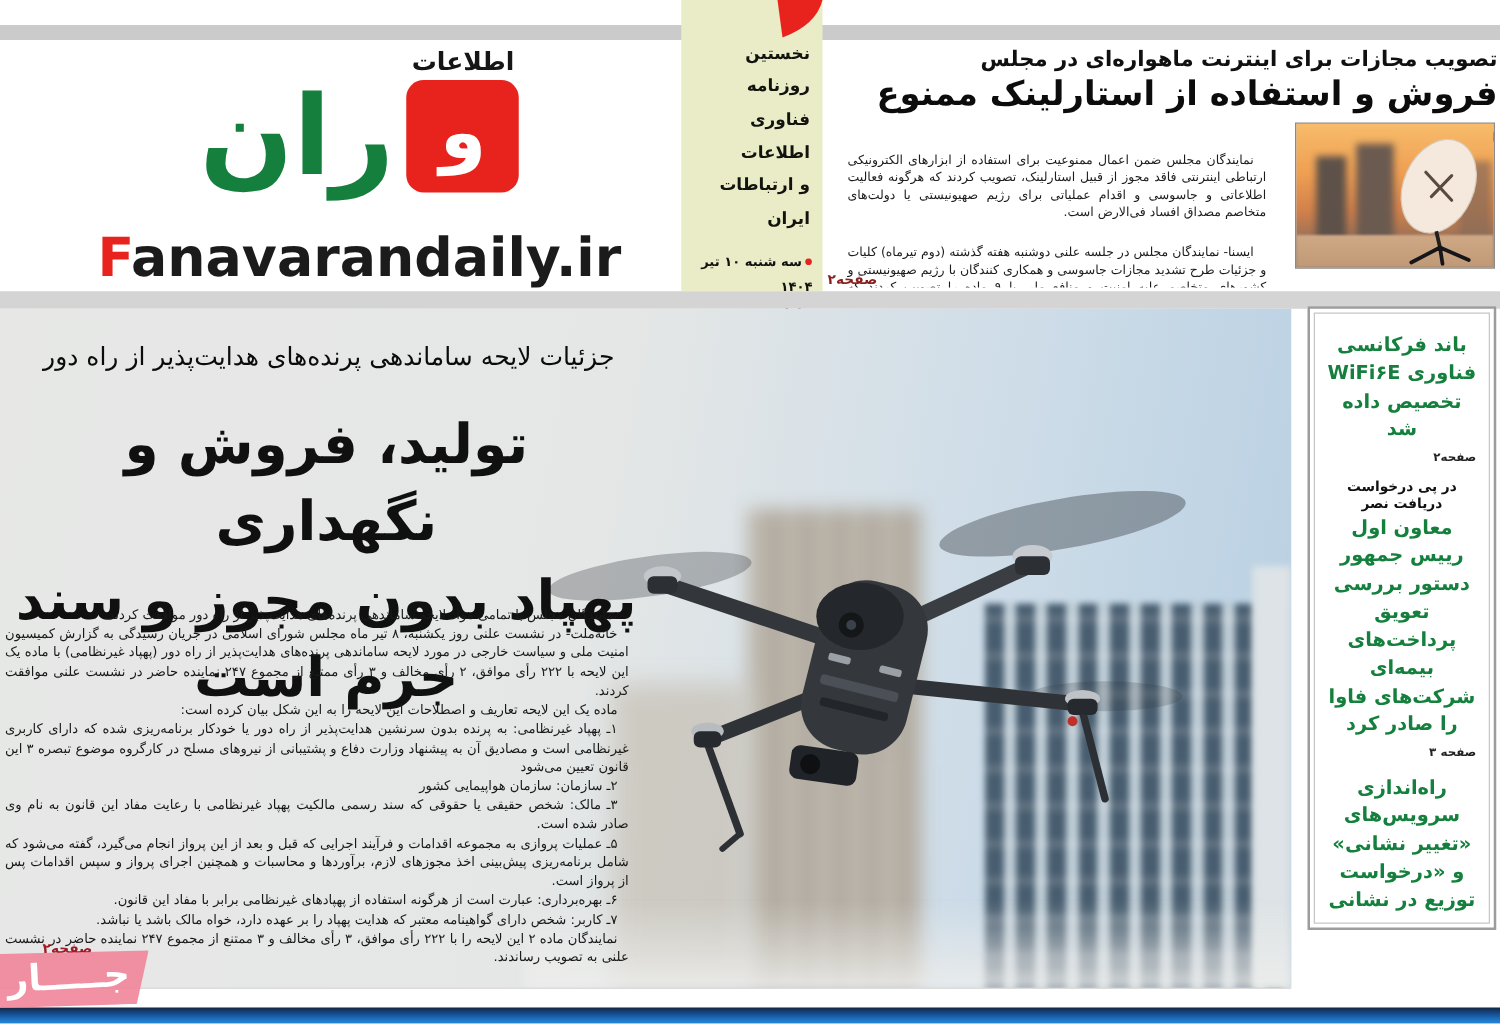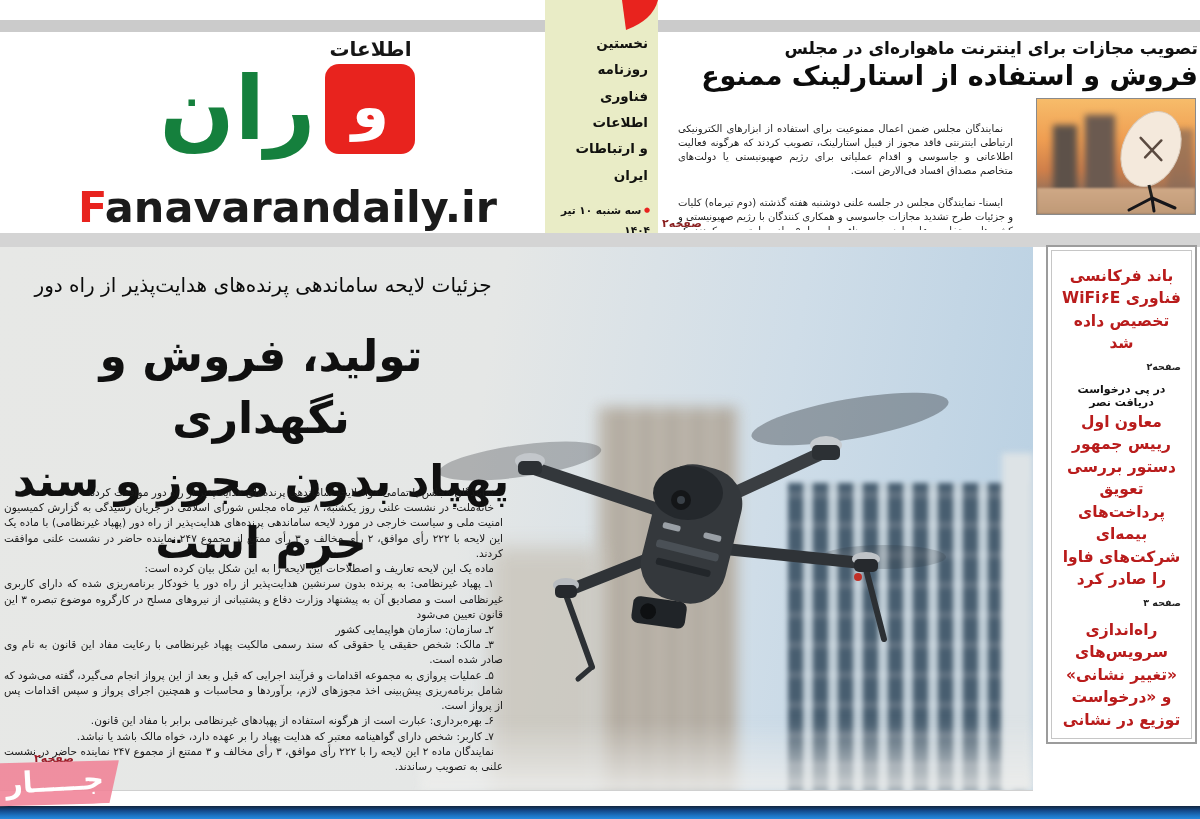--- a/index.html
+++ b/index.html
@@ -97,21 +97,21 @@
             clip-path:polygon(0 0, 100% 8%, 91% 100%, 0 94%);
             display:flex; align-items:center; justify-content:center; }
   .ribbon span { color:#fff; font-weight:bold; font-size:29px; direction:rtl; padding-bottom:4px; }
 
   
   .sidebar { position:absolute; left:1046px; top:245px; width:151px; height:499px;
              border:2px solid #9c9c9c; background:#fff; padding:3px; }
   .sidebar-inner { border:1px solid #c6c6c6; width:100%; height:100%; overflow:hidden;
                    direction:rtl; padding:14px 7px 4px; }
   .sb-kicker { font-size:11px; font-weight:bold; color:#111; text-align:center; margin-bottom:2px; }
-  .sb-title  { font-size:15.5px; font-weight:bold; color:#b91c1c; text-align:center; line-height:1.45; }
+  .sb-title  { font-size:15.5px; font-weight:bold; color:#15803d; text-align:center; line-height:1.45; }
   .sb-page   { font-size:9.5px; font-weight:bold; color:#222; text-align:right; margin:6px 3px 11px 0; }
 </style>
 </head>
 <body>
 
 <div class="page">
 
   <div class="topbar"></div>
 
   <div class="masthead">

